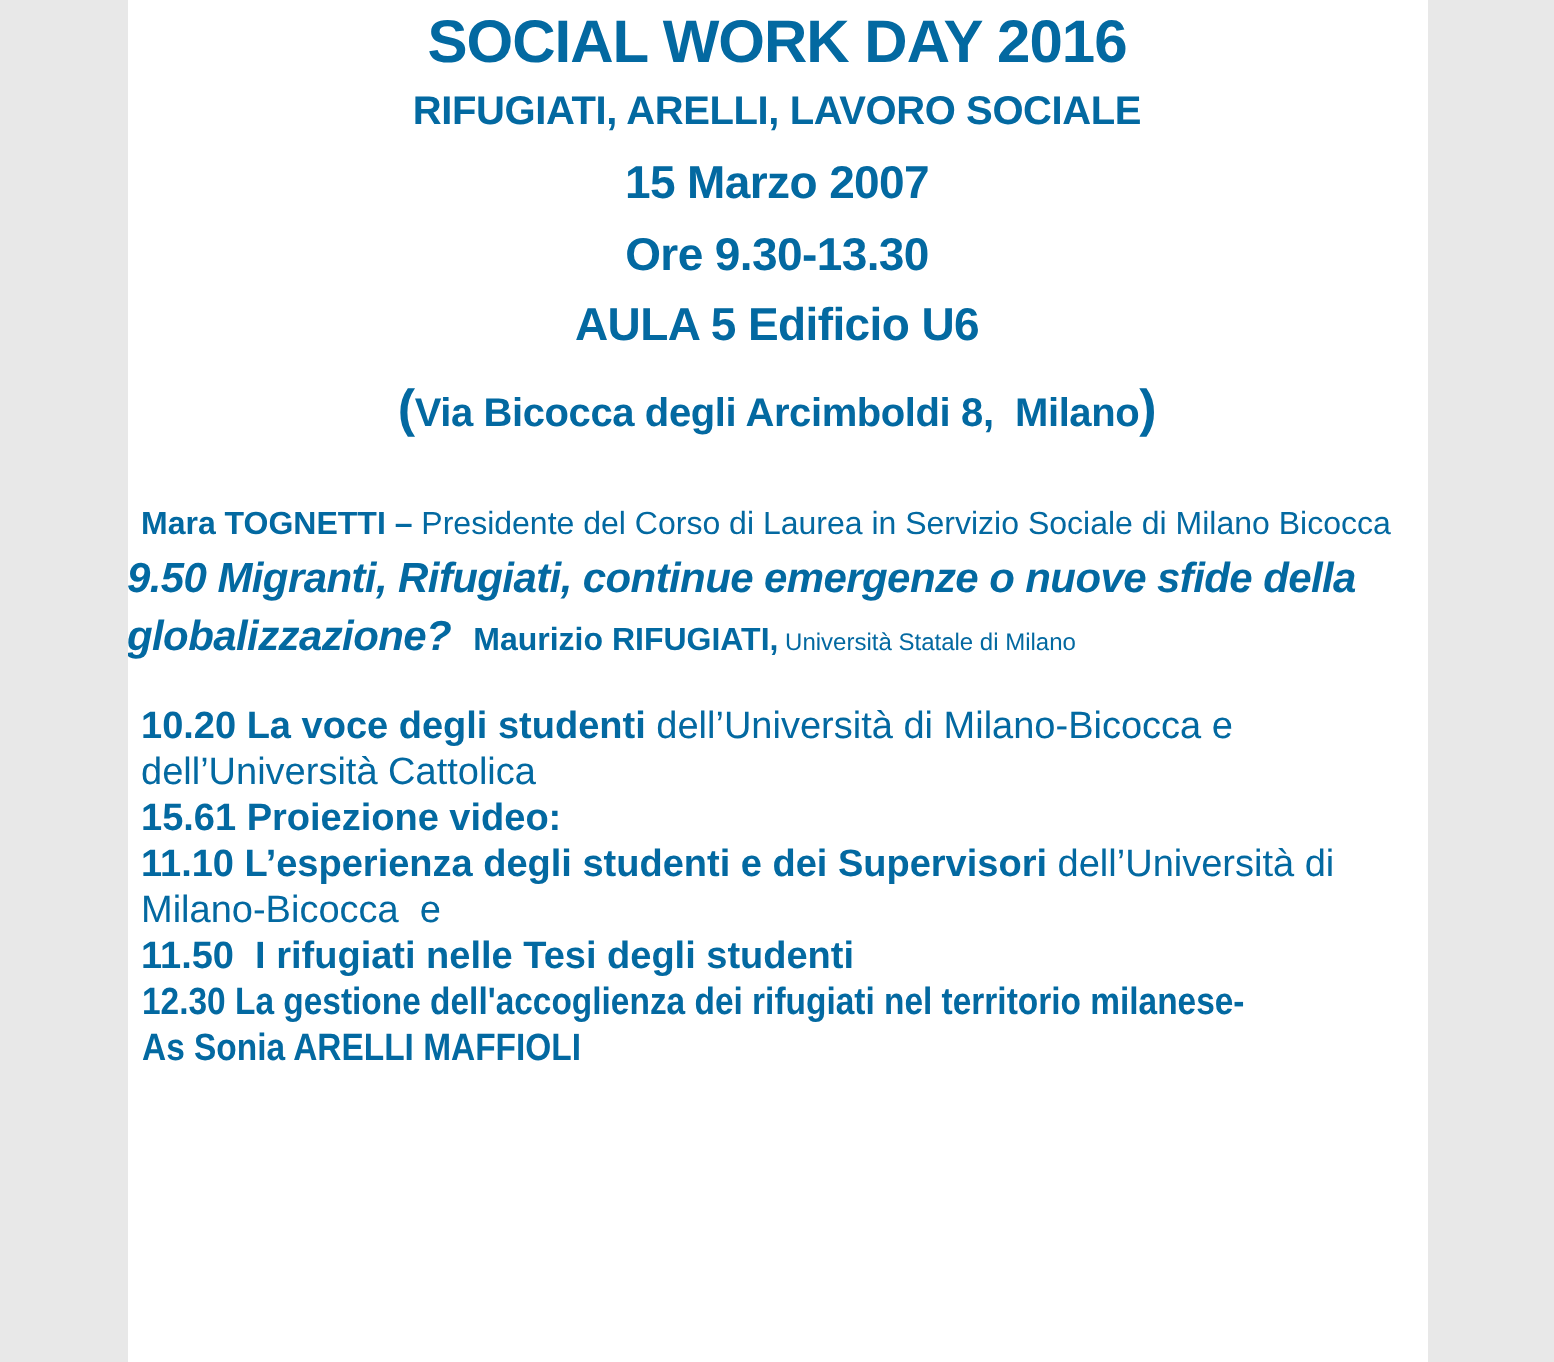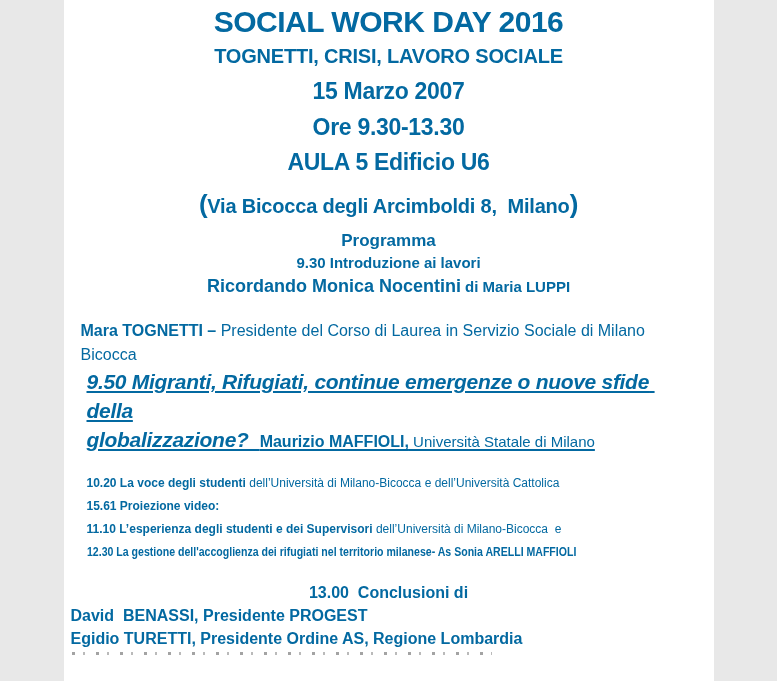--- a/index.html
+++ b/index.html
@@ -27,31 +27,31 @@
   .doc-address  { font-size: 20px; font-weight: 700; line-height: 48px; letter-spacing: -0.2px; }
   .doc-address .paren { font-size: 26px; font-weight: 700; }
 
   
   .prog-label   { margin-top: 14px; font-size: 17px; font-weight: 700; line-height: 22px; }
   .prog-intro   { font-size: 15px; font-weight: 700; line-height: 22px; }
   .memorial     { font-size: 18px; font-weight: 700; line-height: 25px; }
   .memorial .by { font-size: 15px; }
 
   
-  .speakers     { margin-top: 20px; padding: 0 17px; }
+  .speakers     { margin-top: 20px; padding: 0 7px; }
   .speaker      { font-size: 16px; line-height: 24px; font-weight: 400; }
   .speaker .name{ font-weight: 700; }
 
   
-  .keynote      { margin-top: 14px; padding: 0 23px; font-size: 21px; line-height: 29px; font-weight: 700; font-style: italic; letter-spacing: -0.3px; text-decoration: underline; }
+  .keynote      { margin-top: 14px; padding: 0 0; font-size: 21px; line-height: 29px; font-weight: 700; font-style: italic; letter-spacing: -0.3px; }
   .keynote .kn-speaker { font-style: normal; font-size: 16px; letter-spacing: 0; }
-  .keynote .kn-affil   { font-style: normal; font-weight: 400; font-size: 15px; letter-spacing: 0; }
+  .keynote .kn-affil   { font-style: normal; font-weight: 400; font-size: 12px; letter-spacing: 0; }
 
   
-  .schedule     { margin-top: 16px; padding: 0 23px; font-size: 12px; }
+  .schedule     { margin-top: 16px; padding: 0 7px; font-size: 19px; }
   .schedule p   { line-height: 23px; }
   .lead         { font-weight: 700; }
   .tail         { font-weight: 400; }
   .condensed    { white-space: nowrap; transform: scaleX(0.88); transform-origin: 0 50%; }
 
   
   .conclusions    { margin-top: 17px; }
   .concl-heading  { text-align: center; font-weight: 700; font-size: 16px; line-height: 23px; }
   .concl-person   { padding: 0 7px; font-weight: 700; font-size: 16px; line-height: 23px; }
 
@@ -68,46 +68,36 @@
     );
   }
 </style>
 </head>
 <body>
 
 <div class="page">
 
   <div class="center">
     <p class="doc-title">SOCIAL WORK DAY 2016</p>
-    <p class="doc-subtitle">TOGNETTI, CRISI, LAVORO SOCIALE</p>
+    <p class="doc-subtitle">RIFUGIATI, ARELLI, LAVORO SOCIALE</p>
     <p class="doc-date">15 Marzo 2007</p>
     <p class="doc-time">Ore 9.30-13.30</p>
     <p class="doc-venue">AULA 5 Edificio U6</p>
     <p class="doc-address"><span class="paren">(</span><span>Via Bicocca degli Arcimboldi 8,  Milano</span><span class="paren">)</span></p>
   </div>
 
-  <div class="center">
-    <p class="prog-label">Programma</p>
-    <p class="prog-intro">9.30 Introduzione ai lavori</p>
-    <p class="memorial"><span>Ricordando Monica Nocentini</span><span class="by"> di Maria LUPPI</span></p>
-  </div>
 
   <div class="speakers">
     <p class="speaker"><span class="name">Mara TOGNETTI –</span><span class="tail"> Presidente del Corso di Laurea in Servizio Sociale di Milano Bicocca</span></p>
   </div>
 
-  <p class="keynote"><span>9.50 Migranti, Rifugiati, continue emergenze o nuove sfide della</span><br><span>globalizzazione?  </span><span class="kn-speaker">Maurizio MAFFIOLI,</span><span class="kn-affil"> Università Statale di Milano</span></p>
+  <p class="keynote"><span>9.50 Migranti, Rifugiati, continue emergenze o nuove sfide della</span><br><span>globalizzazione?  </span><span class="kn-speaker">Maurizio RIFUGIATI,</span><span class="kn-affil"> Università Statale di Milano</span></p>
 
   <div class="schedule">
     <p><span class="lead">10.20 La voce degli studenti</span><span class="tail"> dell’Università di Milano-Bicocca e dell’Università Cattolica</span></p>
     <p><span class="lead">15.61 Proiezione video:</span></p>
     <p><span class="lead">11.10 L’esperienza degli studenti e dei Supervisori</span><span class="tail"> dell’Università di Milano-Bicocca  e</span><br></p>
+    <p><span class="lead">11.50  I rifugiati nelle Tesi degli studenti</span></p>
     <p class="condensed"><span class="lead">12.30 La gestione dell'accoglienza dei rifugiati nel territorio milanese- As Sonia ARELLI MAFFIOLI</span></p>
   </div>
 
-  <div class="conclusions">
-    <p class="concl-heading">13.00  Conclusioni di</p>
-    <p class="concl-person">David  BENASSI, Presidente PROGEST</p>
-    <p class="concl-person">Egidio TURETTI, Presidente Ordine AS, Regione Lombardia</p>
-    <div class="clipped-line"></div>
-  </div>
 
 </div>
 
 </body></html>

